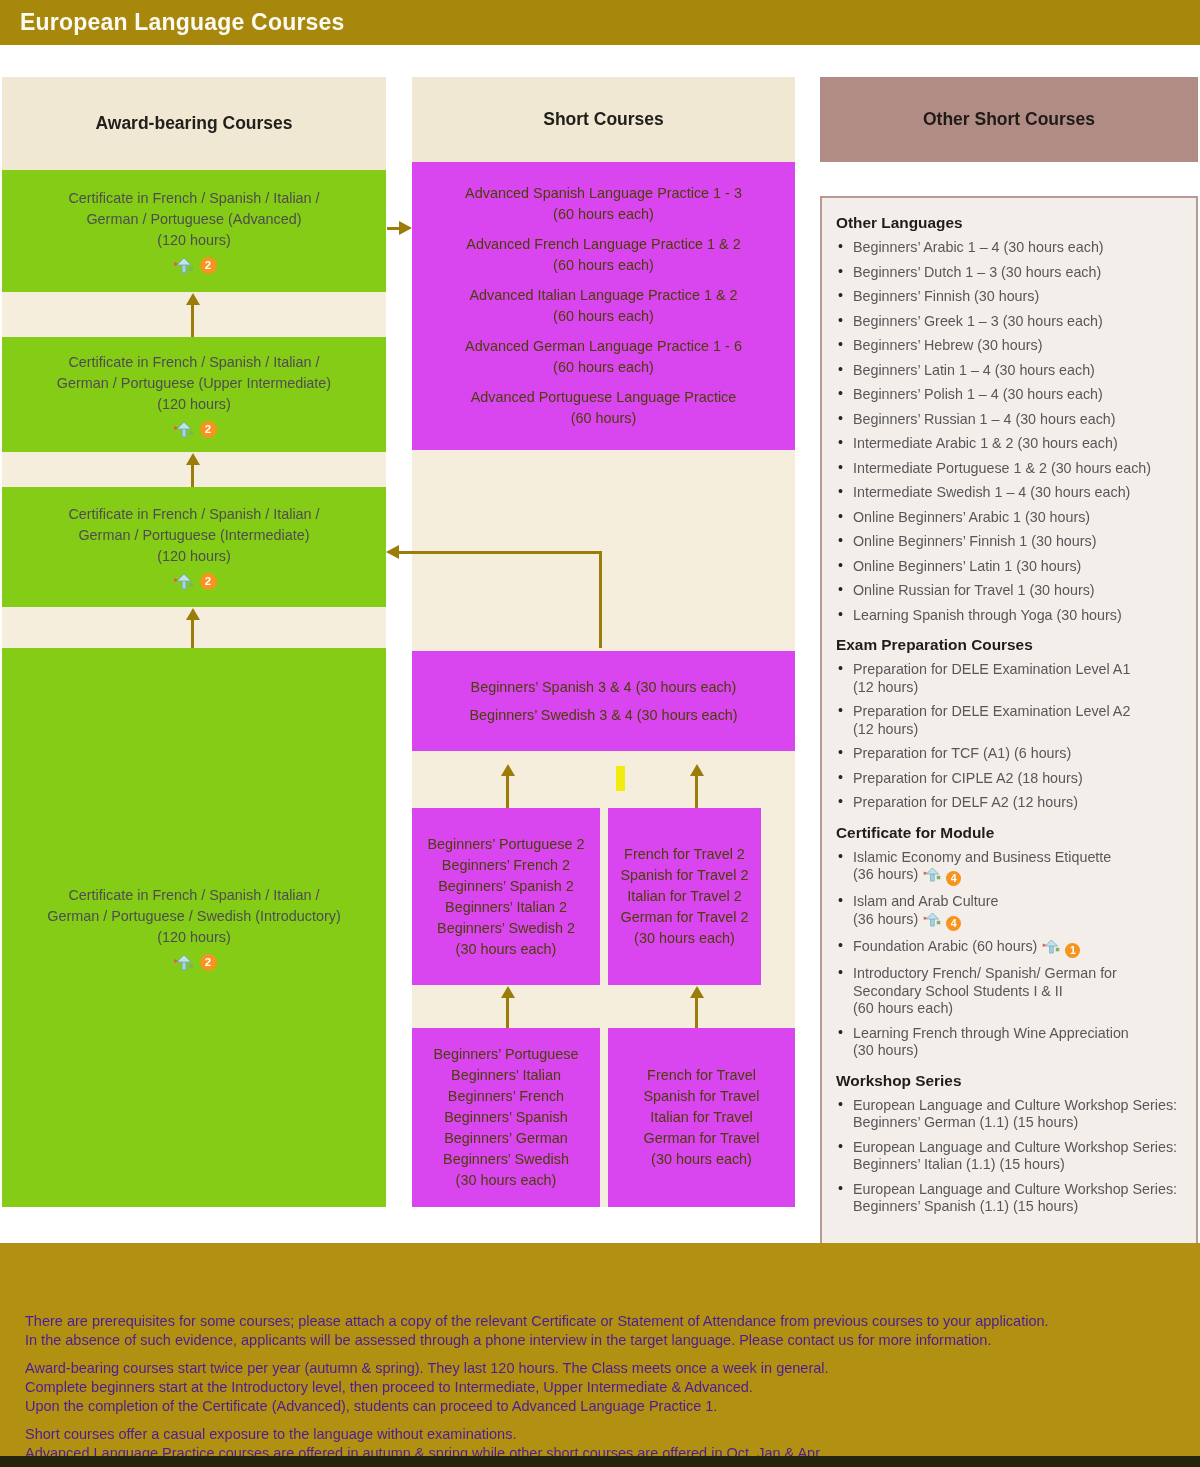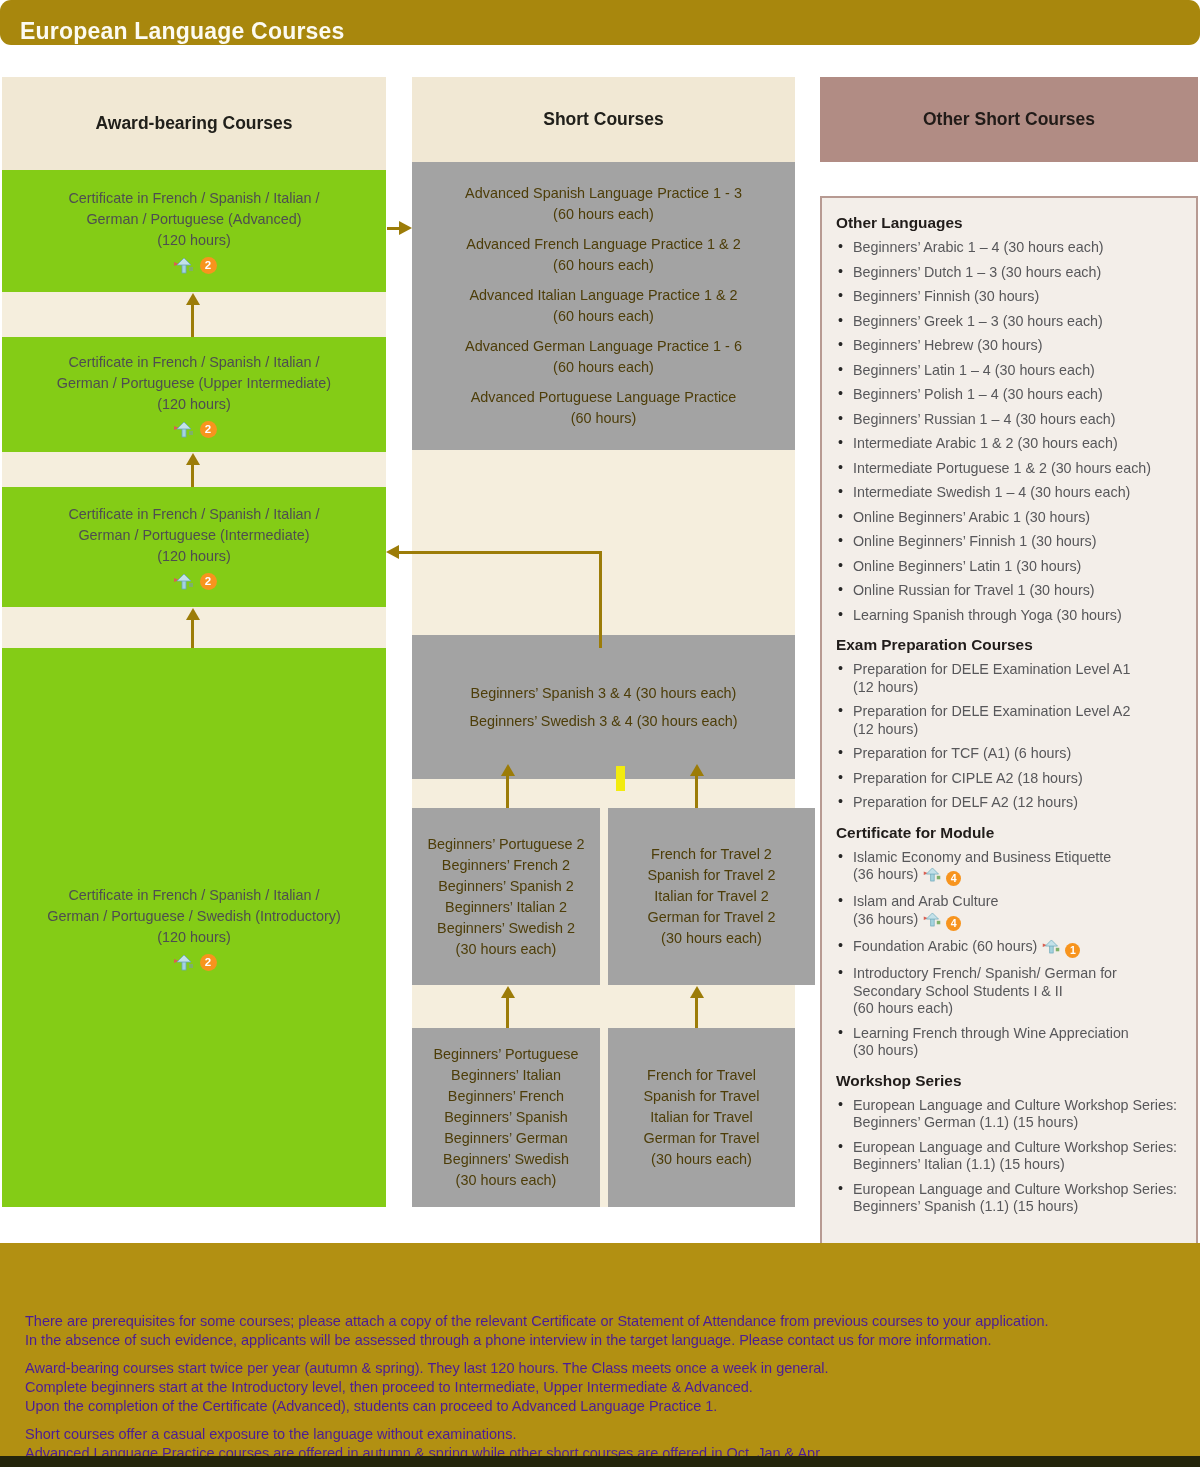--- a/index.html
+++ b/index.html
@@ -2,39 +2,39 @@
 <html><head>
 <meta charset="utf-8">
 <title>European Language Courses</title>
 <style>
   html,body{margin:0;padding:0;background:#fff;}
   #canvas{position:relative;width:1200px;height:1467px;background:#ffffff;
           font-family:"Liberation Sans",sans-serif;overflow:hidden;}
 
   
   .titlebar{position:absolute;left:0;top:0;width:1200px;height:45px;background:#a8870d;
-            display:flex;align-items:flex-end;border-radius:11px;}
+            display:flex;align-items:center;}
   .titlebar .t{margin-left:20px;font-size:23px;font-weight:bold;color:#fcfbf2;letter-spacing:.2px;}
 
   
   .col{position:absolute;top:77px;height:1130px;}
   .award-col{left:2px;width:384px;background:#f5eedd;}
   .short-col{left:412px;width:383px;background:#f5eedd;}
   .other-col{left:820px;width:378px;}
 
   .col-hdr{position:absolute;left:0;top:0;width:100%;display:flex;align-items:center;justify-content:center;
            font-weight:bold;font-size:17.5px;color:#21201b;}
   .cream-hdr{background:#f1e8d4;height:93px;}
   .short-col .cream-hdr{height:85px;}
   .mauve-hdr{background:#b18c84;height:85px;color:#211b18;}
 
   .box-tan{position:absolute;left:0;width:100%;background:#84cc16;color:#4e4e50;
            font-size:14.4px;line-height:21px;text-align:center;
            display:flex;flex-direction:column;align-items:center;justify-content:center;}
-  .box-gold{position:absolute;background:#a3a3a3;color:#4d3d08;font-size:14.4px;line-height:21px;
+  .box-gold{position:absolute;background:#d946ef;color:#4d3d08;font-size:14.4px;line-height:21px;
             text-align:center;display:flex;flex-direction:column;align-items:center;justify-content:center;}
   .preline{white-space:pre-line;}
 
   .credit-row{display:flex;align-items:center;gap:5px;margin-top:6px;}
   .badge{display:inline-flex;width:17px;height:17px;border-radius:50%;background:#f7941e;
          color:#fff;font-size:11.5px;font-weight:bold;align-items:center;justify-content:center;flex:0 0 auto;}
   .badge.small{width:15px;height:15px;font-size:10.5px;vertical-align:-3px;}
   svg.credit{width:23px;height:17px;flex:0 0 auto;}
   svg.credit.small{width:20px;height:15px;vertical-align:-3px;}
 
@@ -156,36 +156,36 @@
 (60 hours each)</div>
         <div class="entry">Advanced Italian Language Practice 1 &amp; 2
 (60 hours each)</div>
         <div class="entry">Advanced German Language Practice 1 - 6
 (60 hours each)</div>
         <div class="entry">Advanced Portuguese Language Practice
 (60 hours)</div>
       </div>
     </div>
 
-    <div class="box-gold" style="top:558px;left:0;width:383px;height:144px;">
+    <div class="box-gold" style="top:574px;left:0;width:383px;height:100px;">
       <div class="b34-stack">
         <div>Beginners’ Spanish 3 &amp; 4 (30 hours each)</div>
         <div>Beginners’ Swedish 3 &amp; 4 (30 hours each)</div>
       </div>
     </div>
 
     <div class="box-gold" style="top:731px;left:0;width:188px;height:177px;">
       <span class="preline">Beginners’ Portuguese 2
 Beginners’ French 2
 Beginners’ Spanish 2
 Beginners’ Italian 2
 Beginners’ Swedish 2
 (30 hours each)</span>
     </div>
-    <div class="box-gold" style="top:731px;left:196px;width:207px;height:177px;">
+    <div class="box-gold" style="top:731px;left:196px;width:153px;height:177px;">
       <span class="preline">French for Travel 2
 Spanish for Travel 2
 Italian for Travel 2
 German for Travel 2
 (30 hours each)</span>
     </div>
 
     <div class="box-gold" style="top:951px;left:0;width:188px;height:179px;">
       <span class="preline">Beginners’ Portuguese
 Beginners’ Italian

